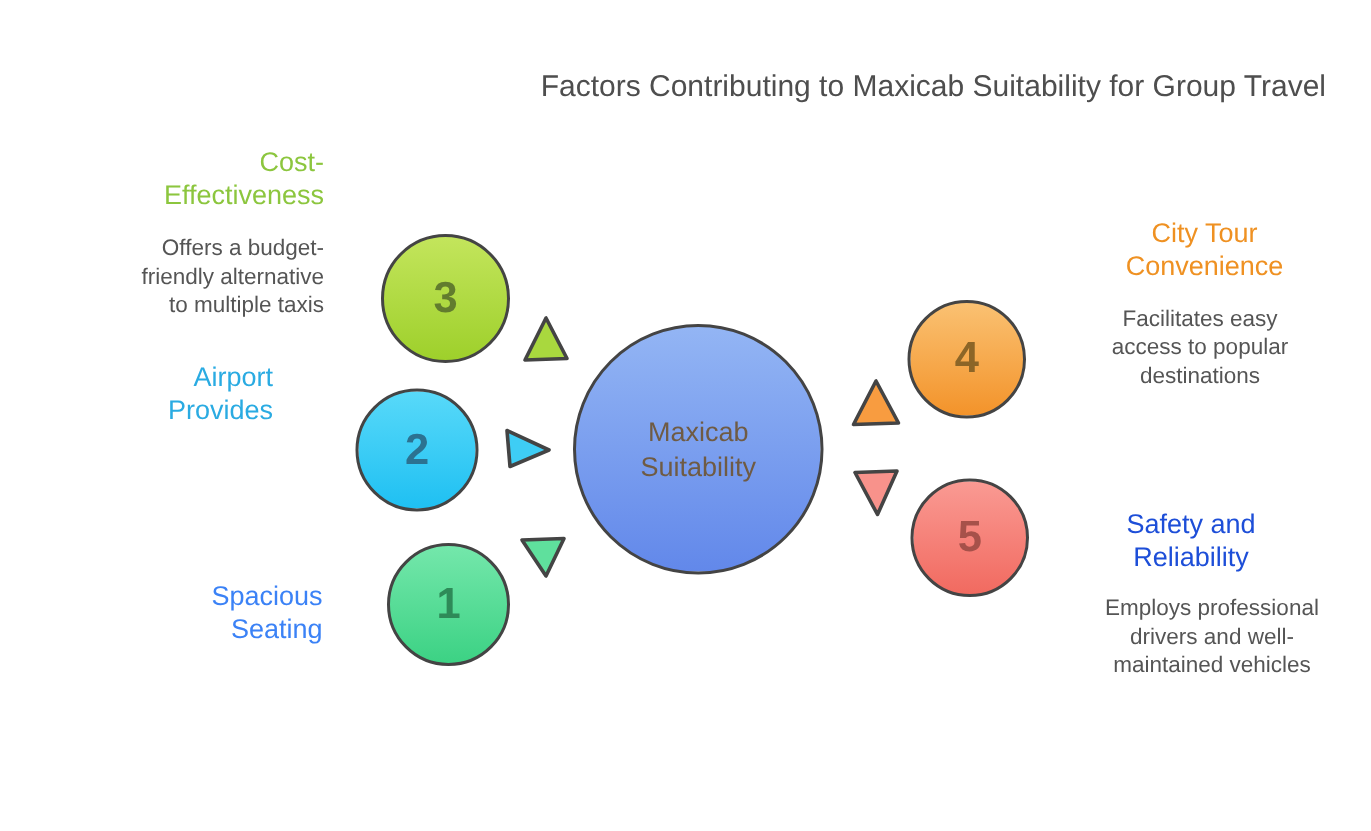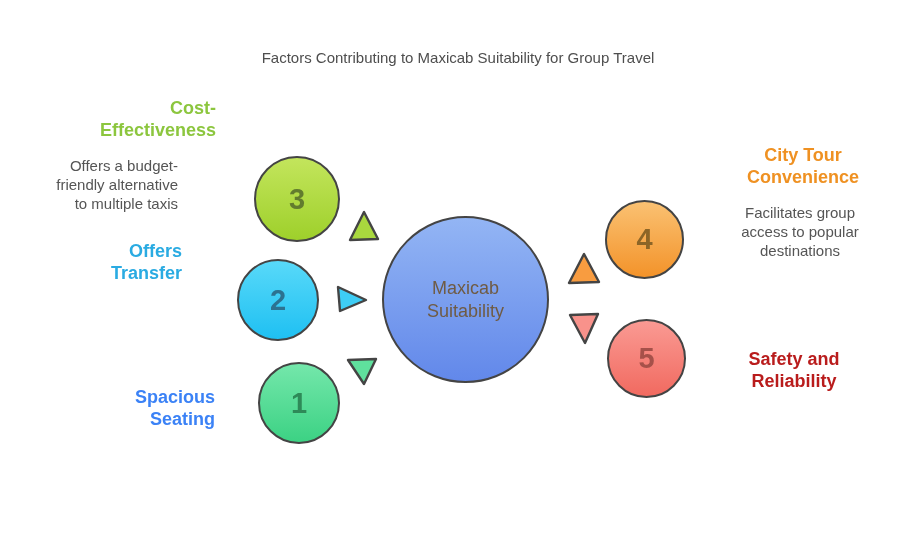--- a/index.html
+++ b/index.html
@@ -1,41 +1,41 @@
 <!DOCTYPE html>
 <html><head>
 <meta charset="utf-8">
 <style>
   html,body { margin:0; padding:0; background:#ffffff; }
   .canvas {
     position:relative; width:914px; height:554px; background:#ffffff;
     font-family:"Liberation Sans","DejaVu Sans",sans-serif; overflow:hidden;
   }
   .title {
-    position:absolute; left:16px; top:45px; width:884px; text-align:center;
-    font-size:15px; line-height:26px; color:#4e4e4e;
+    position:absolute; left:0; top:45px; width:884px; text-align:right;
+    font-size:20px; line-height:26px; color:#4e4e4e;
   }
   .heading {
-    position:absolute; font-weight:bold; font-size:18px; line-height:22px;
+    position:absolute; font-weight:normal; font-size:18px; line-height:22px;
   }
   .desc {
     position:absolute; font-size:15px; line-height:19px; color:#555555;
   }
   .ta-r { text-align:right; }
   .ta-l { text-align:center; }
 
   .h-cost    { right:698px; top:97px;  width:132px; color:#8cc63e; }
-  .d-cost    { right:736px; top:156px; width:138px; }
+  .d-cost    { right:698px; top:156px; width:138px; }
   .h-airport { right:732px; top:240px; width:110px; color:#2aabe2; }
   .d-airport { right:727px; top:302px; width:138px; }
   .h-spacious{ right:699px; top:386px; width:110px; color:#3b82f6; }
   .d-spacious{ right:693px; top:447px; width:150px; }
   .h-city    { left:733px;  top:144px; width:140px; color:#ef9122; }
   .d-city    { left:734px;  top:203px; width:132px; }
-  .h-safety  { left:733px;  top:348px; width:122px; color:#b91c1c; }
+  .h-safety  { left:733px;  top:338px; width:122px; color:#1d4ed8; }
   .d-safety  { left:733px;  top:396px; width:150px; }
 
   .node {
     position:absolute; border:2.5px solid #444444; border-radius:50%;
     box-sizing:border-box; display:flex; align-items:center; justify-content:center;
   }
   .num { font-weight:bold; font-size:29px; }
 
   .c3 { left:254px; top:156px; width:86px; height:86px;
         background:linear-gradient(180deg,#c3e55c,#9ed02b); }
@@ -68,28 +68,29 @@
 </head>
 <body>
 
 <div class="canvas">
 
   <div class="title">Factors Contributing to Maxicab Suitability for Group Travel</div>
 
   <div class="heading ta-r h-cost">Cost-Effectiveness</div>
   <div class="desc ta-r d-cost">Offers a budget-friendly alternative to multiple taxis</div>
 
-  <div class="heading ta-r h-airport">Offers Transfer</div>
+  <div class="heading ta-r h-airport">Airport Provides</div>
 
   <div class="heading ta-r h-spacious">Spacious Seating</div>
 
   <div class="heading ta-l h-city">City Tour Convenience</div>
-  <div class="desc ta-l d-city">Facilitates group access to popular destinations</div>
+  <div class="desc ta-l d-city">Facilitates easy access to popular destinations</div>
 
   <div class="heading ta-l h-safety">Safety and Reliability</div>
+  <div class="desc ta-l d-safety">Employs professional drivers and well-maintained vehicles</div>
 
   <div class="node c3">
     <span class="num">3</span>
   </div>
   <div class="node c2">
     <span class="num">2</span>
   </div>
   <div class="node c1">
     <span class="num">1</span>
   </div>

